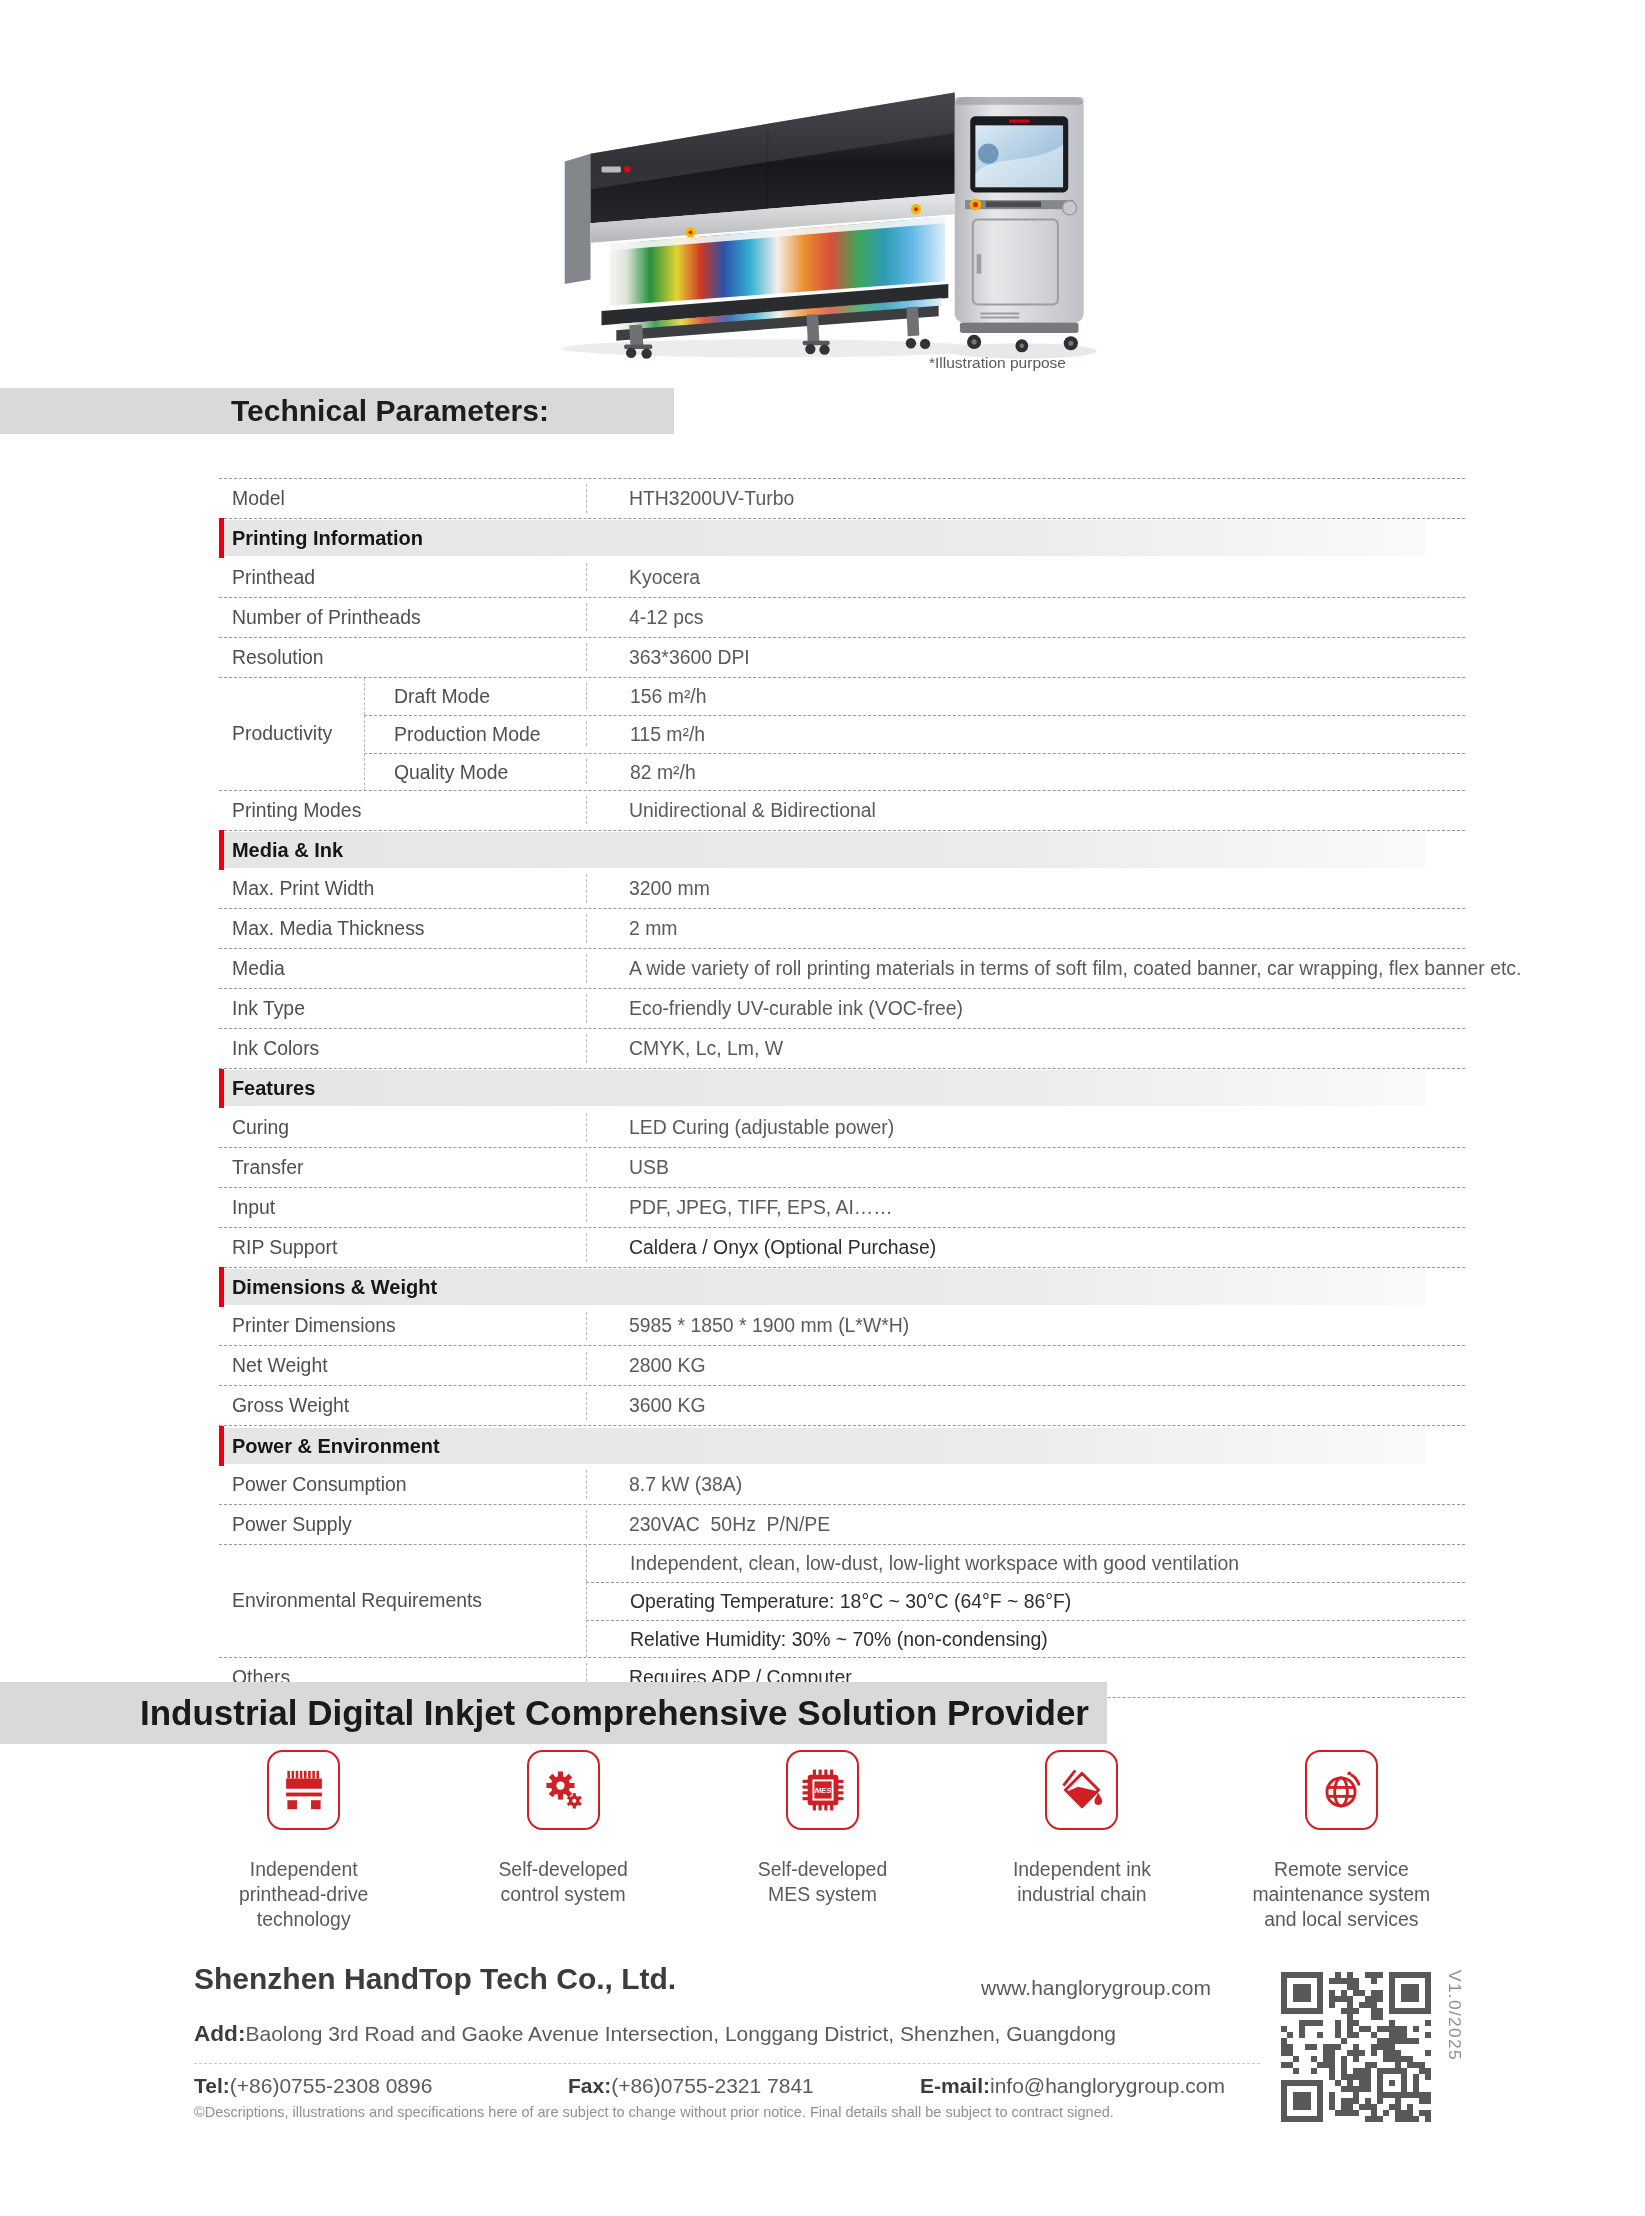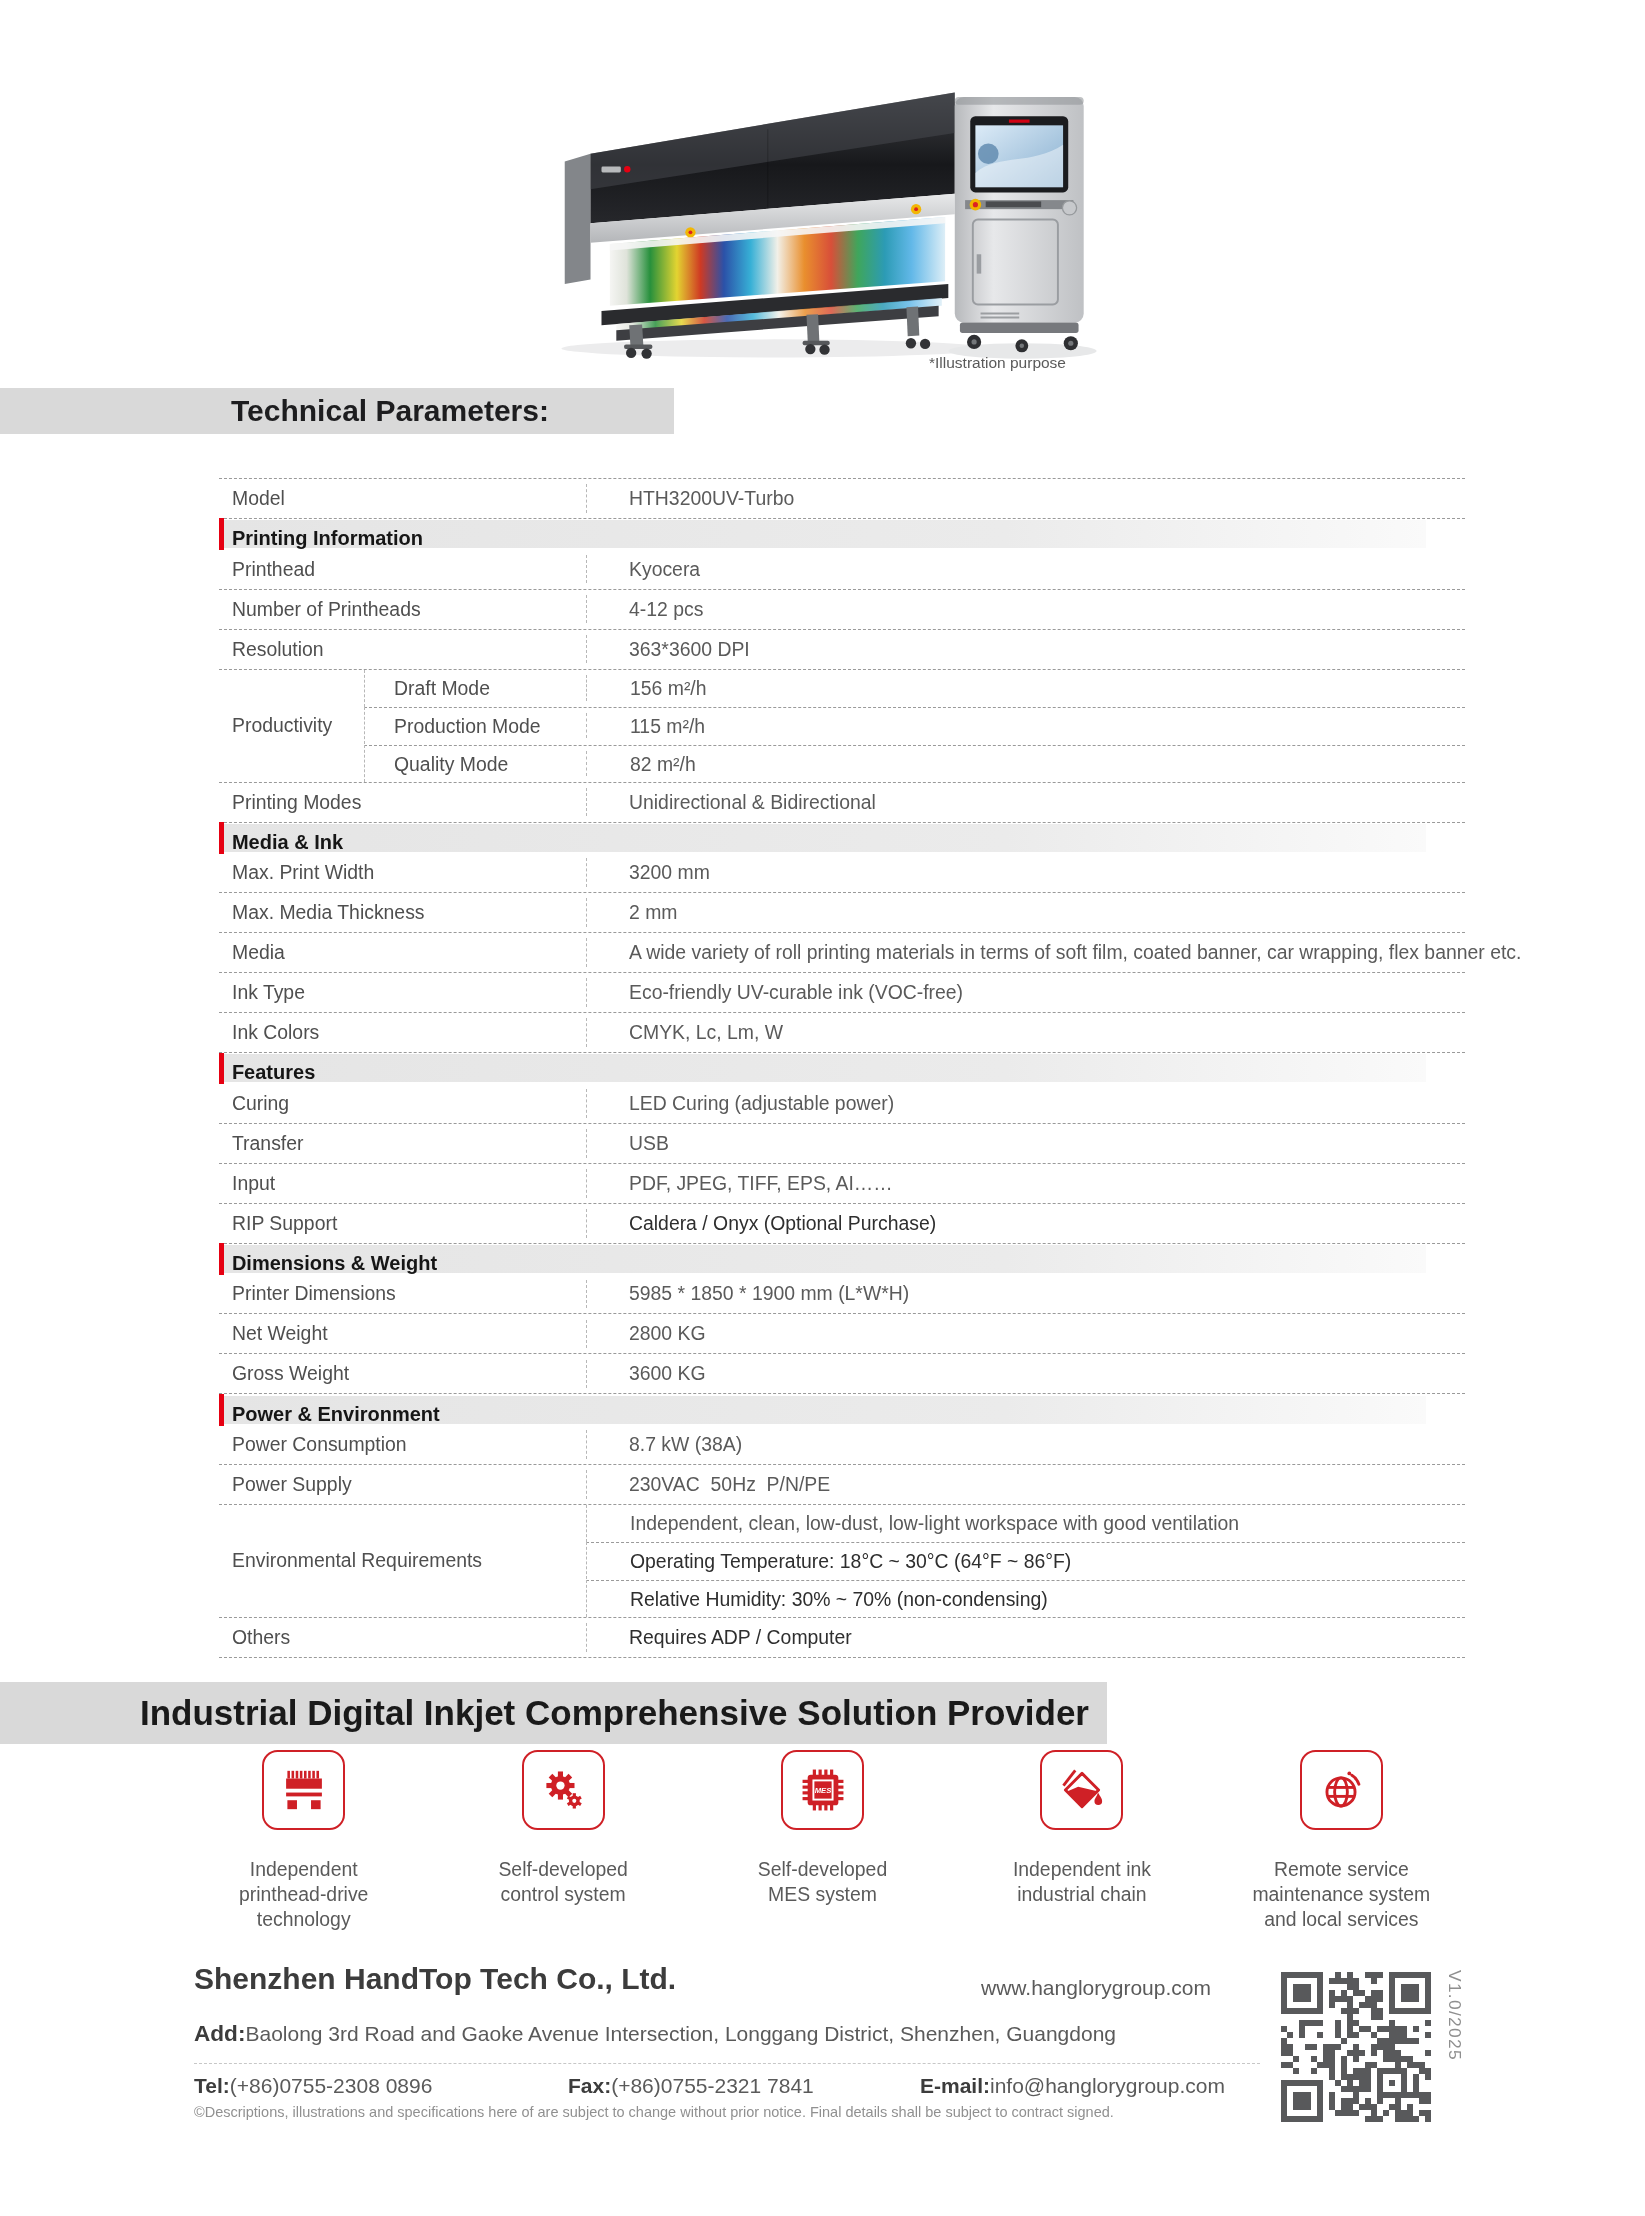--- a/index.html
+++ b/index.html
@@ -13,21 +13,21 @@
   .tech-band{position:absolute;left:0;top:388px;width:674px;height:46px;background:#d9d9d9;}
   .tech-title{position:absolute;left:231px;top:0;line-height:46px;font-size:30px;font-weight:bold;color:#1d1d1f;white-space:nowrap;}
   
   .spec-table{position:absolute;left:219px;top:478px;width:1246px;border-top:1.3px dashed #9a9a9a;}
   .trow{position:relative;height:39px;border-bottom:1.3px dashed #9a9a9a;}
   .tlabel{position:absolute;left:13px;top:0;line-height:39px;font-size:19.4px;color:#4f4f4f;white-space:nowrap;}
   .tvalue{position:absolute;left:410px;top:0;line-height:39px;font-size:19.4px;color:#5a5a5a;white-space:pre;}
   .tvalue.dark,.svalue.dark{color:#2e2e2e;}
   .vdash{position:absolute;top:5.2px;bottom:5.2px;border-left:1.3px dashed #b7b7b7;}
   .trow .vdash{left:367px;}
-  .sec{position:relative;height:28px;margin:1.3px 0;}
+  .sec{position:relative;height:36px;margin:1.3px 0;}
   .sec-bar{position:absolute;left:0;top:-1.9px;bottom:-1.9px;width:4.5px;background:var(--accent);}
   .sec-band{position:absolute;left:4.5px;right:39px;top:0;bottom:0;
             background:linear-gradient(to right,#e5e5e5 0%,#ebebeb 65%,#fafafa 100%);}
   .sec-title{position:absolute;left:8.4px;top:0;line-height:36px;font-size:20px;font-weight:bold;color:#161616;white-space:nowrap;}
   .tgroup,.egroup{position:relative;height:112px;border-bottom:1.3px dashed #9a9a9a;}
   .glabel{position:absolute;left:13px;top:0;height:100%;display:flex;align-items:center;font-size:19.4px;color:#4f4f4f;white-space:nowrap;}
   .subrow{position:absolute;right:0;height:37px;border-left:1.3px dashed #b7b7b7;box-sizing:border-box;}
   .tgroup .subrow{left:145px;}
   .egroup .subrow{left:367px;}
   .subrow.nb{border-top:1.3px dashed #9a9a9a;}
@@ -36,21 +36,21 @@
   .tgroup .svalue{left:265px;}
   .tgroup .vdash{left:221px;}
   .egroup .svalue{left:43px;}
   
   .solution-banner{position:absolute;left:0;top:1682px;width:1107px;height:62px;background:#d9d9d9;
                    display:flex;align-items:center;justify-content:flex-end;padding-right:18px;box-sizing:border-box;padding-left:28px;}
   .solution-banner .bt{font-size:35px;font-weight:bold;color:#1a1a1a;white-space:nowrap;}
   
   .features{position:absolute;left:174px;top:1750px;width:1297px;display:flex;}
   .feature{flex:1;display:flex;flex-direction:column;align-items:center;}
-  .icon-box{width:83px;height:80px;border:2.6px solid var(--icon-red);border-radius:15.5px;box-sizing:border-box;
+  .icon-box{width:73px;height:80px;border:2.6px solid var(--icon-red);border-radius:15.5px;box-sizing:border-box;
             display:flex;align-items:center;justify-content:center;color:var(--icon-red);background:#fff;}
   .feature-caption{margin-top:27px;font-size:19.4px;line-height:25px;color:#5a5a5a;text-align:center;}
   
   .company-name{position:absolute;left:194px;top:1962px;font-size:30px;font-weight:bold;color:#3c3c3c;white-space:nowrap;}
   .website{position:absolute;left:981px;top:1976px;font-size:21px;color:#5a5a5a;white-space:nowrap;}
   .addr{position:absolute;left:194px;top:2021px;font-size:21px;color:#5a5a5a;white-space:nowrap;}
   .addr b{font-size:22.6px;color:#3c3c3c;}
   .fdash{position:absolute;left:194px;top:2063px;width:1066px;border-top:1.9px dashed #c7c7c7;}
   .contact{position:absolute;top:2074px;font-size:21px;color:#5a5a5a;white-space:nowrap;}
   .contact b{color:#3c3c3c;}

